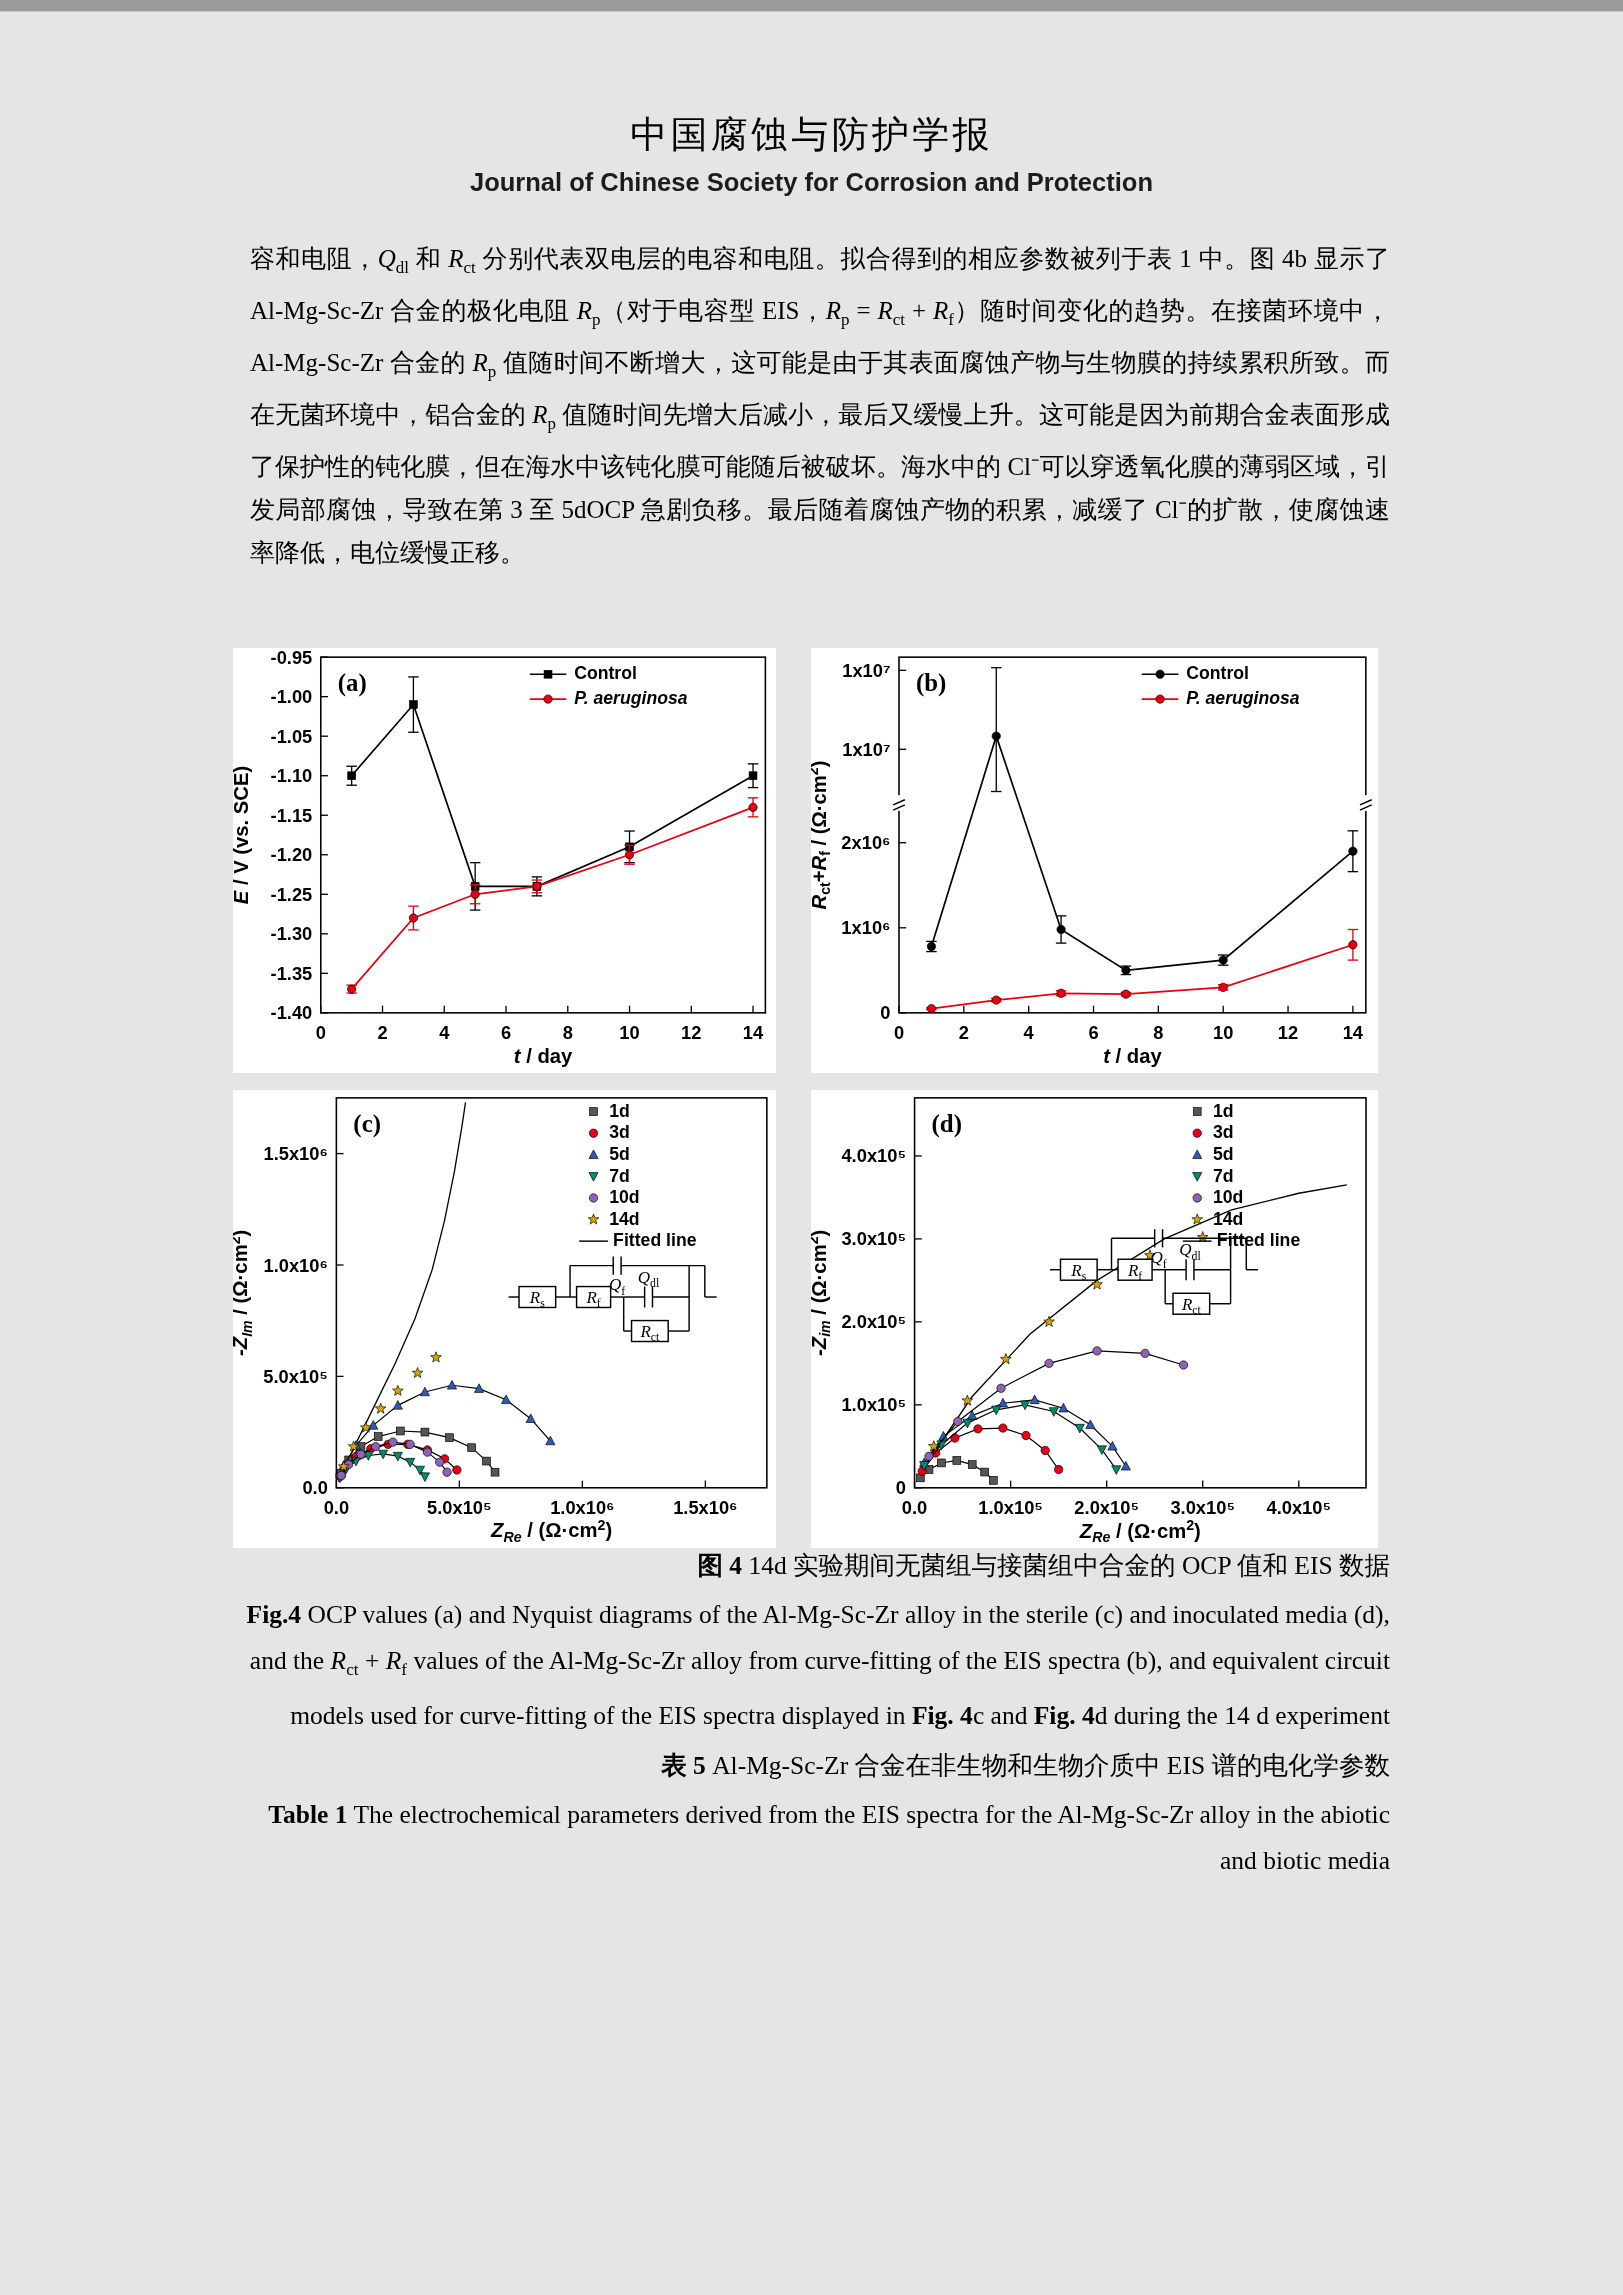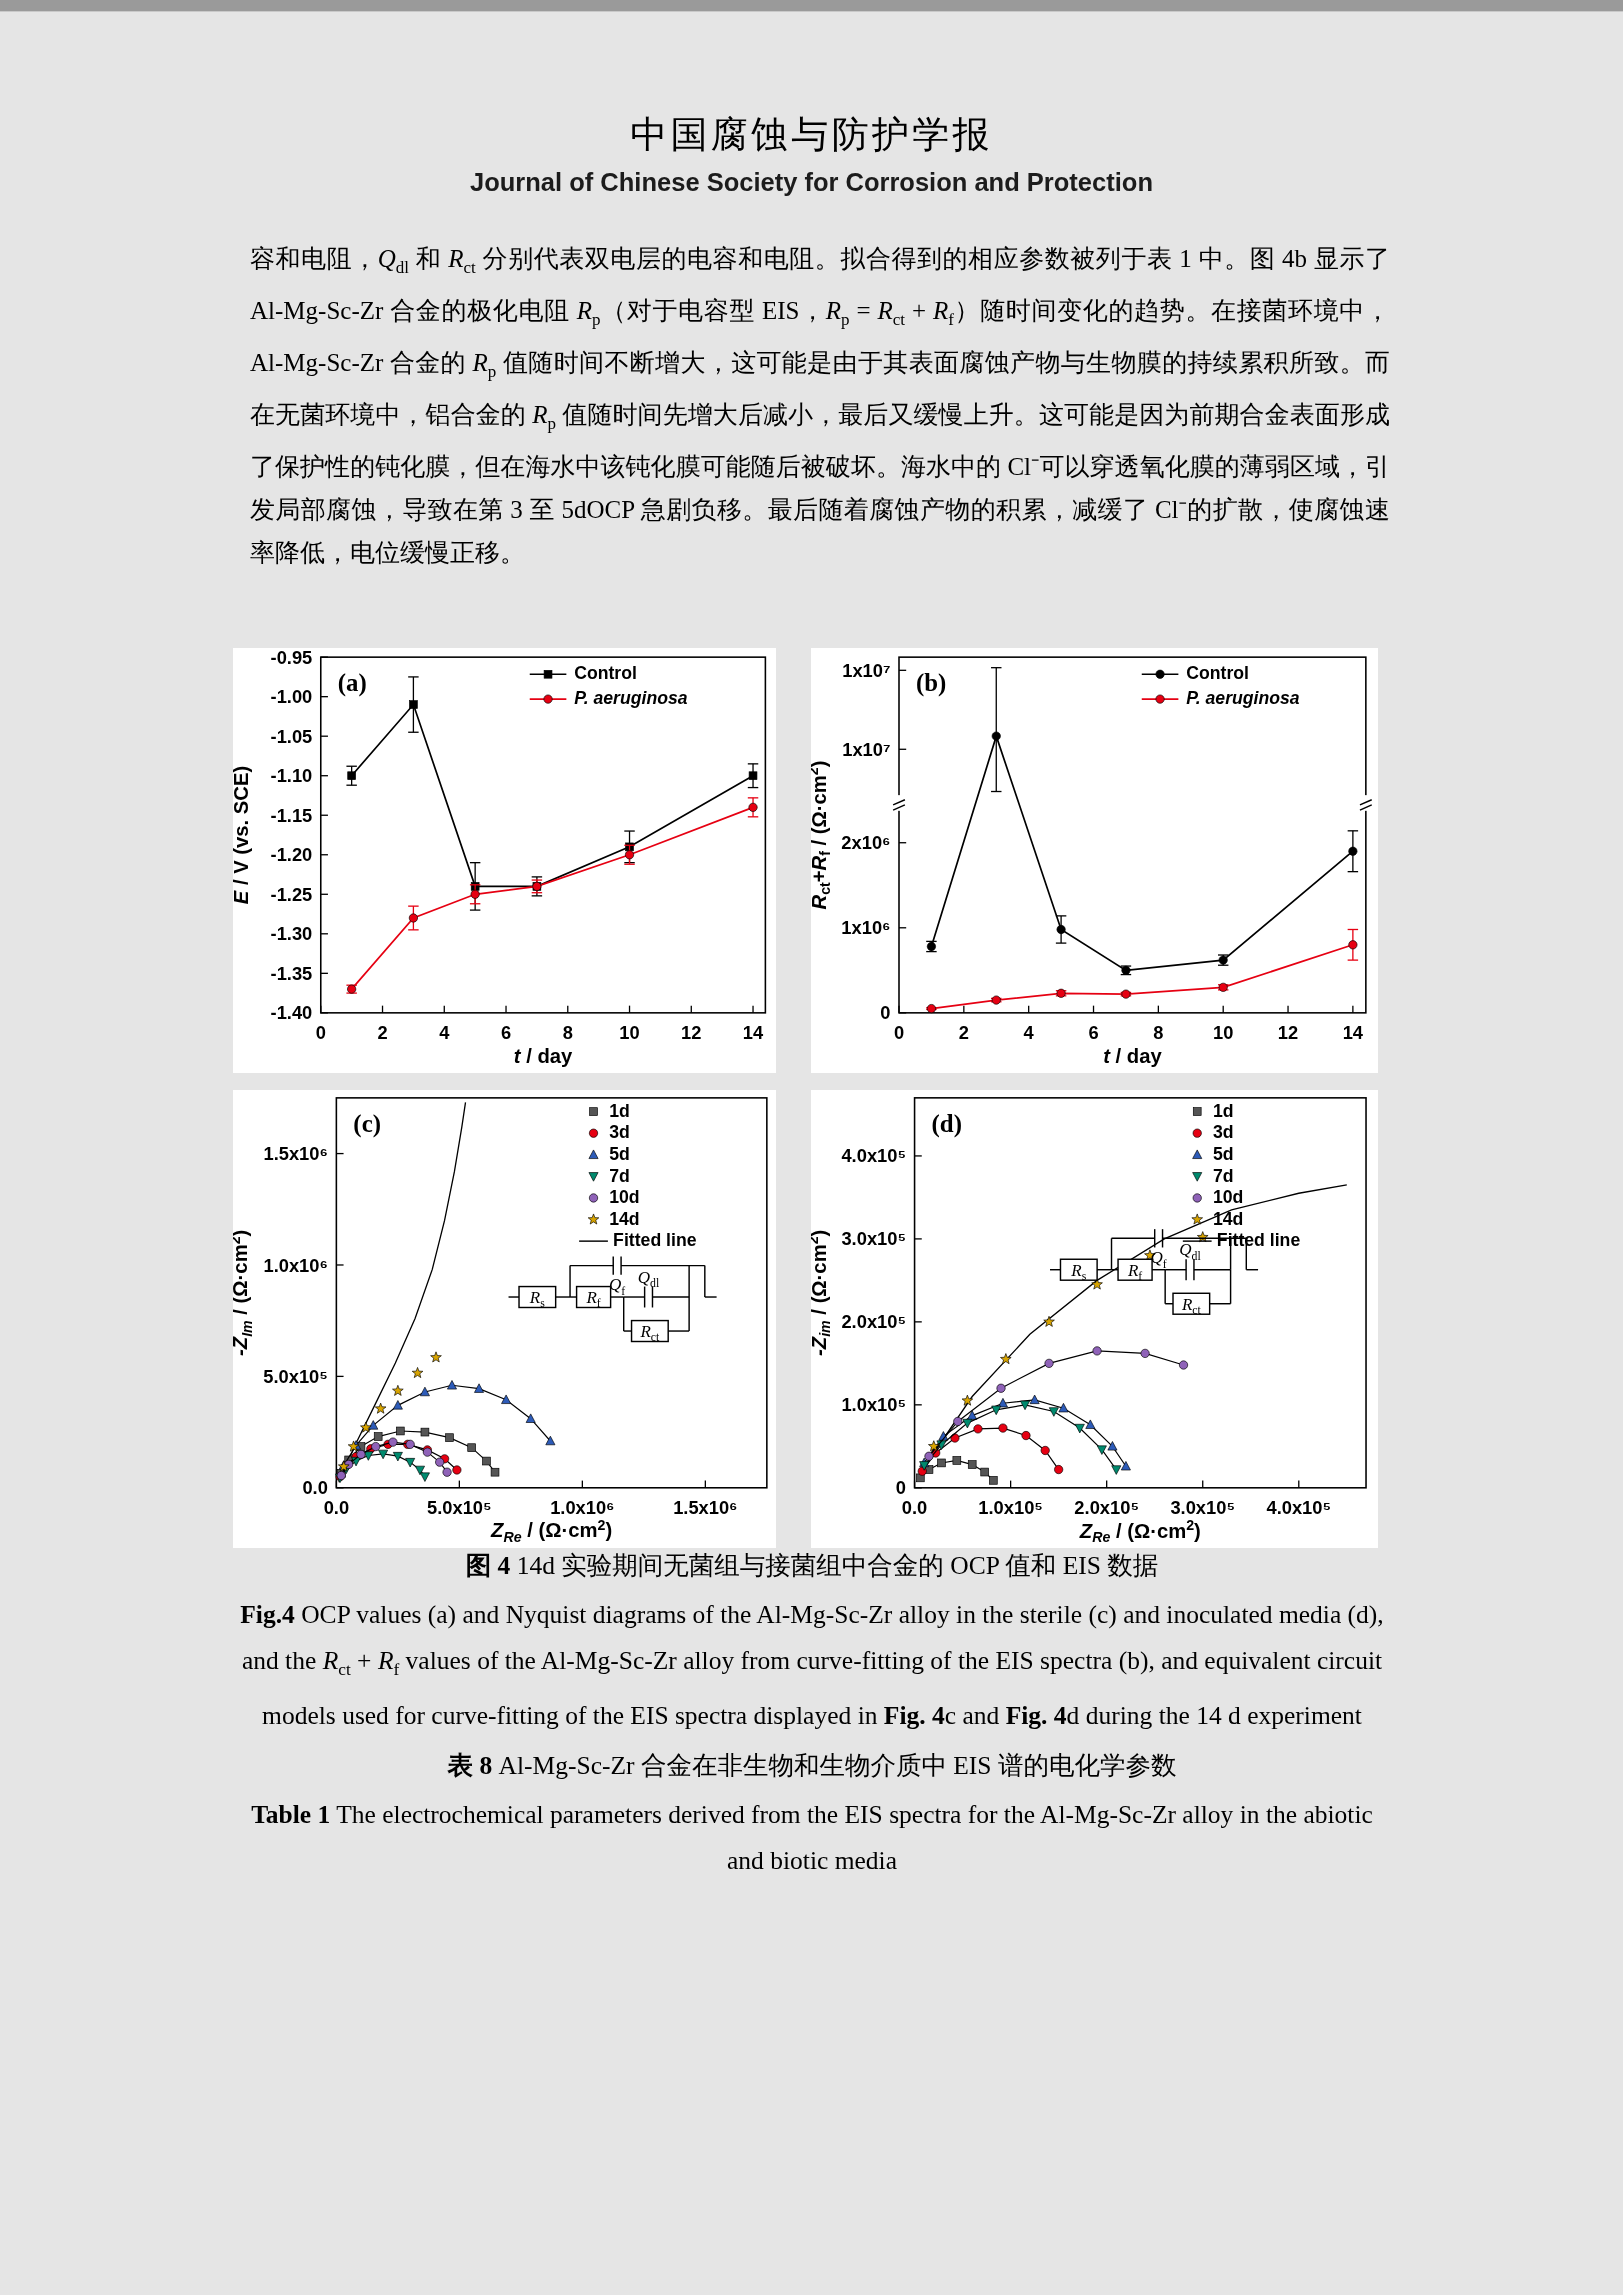--- a/index.html
+++ b/index.html
@@ -15,21 +15,21 @@
              font-size:25px;line-height:43px;text-align:justify;}
   .body-text sub,.captions sub{font-size:0.68em;}
   .chart{position:absolute;background:#fff;}
   .chart svg{display:block;}
   .chart-a{left:233px;top:636px;}
   .chart-b{left:811px;top:636px;}
   .chart-c{left:233px;top:1078px;}
   .chart-d{left:811px;top:1078px;}
   .captions{position:absolute;top:1531px;left:234px;width:1156px;
             text-align:center;font-size:25.5px;line-height:46px;}
-  .captions p{margin:0 0 3.3px 0;}
+  .captions p{margin:0 0 3.3px 0;text-align:right;}
 </style>
 </head>
 <body>
 
 <div class="page">
   <div class="hdr-zh">中国腐蚀与防护学报</div>
   <div class="hdr-en">Journal of Chinese Society for Corrosion and Protection</div>
 
   <div class="body-text">容和电阻，<i>Q</i><sub>dl</sub> 和 <i>R</i><sub>ct</sub> 分别代表双电层的电容和电阻。拟合得到的相应参数被列于表 1 中。图 4b 显示了 Al-Mg-Sc-Zr 合金的极化电阻 <i>R</i><sub>p</sub>（对于电容型 EIS，<i>R</i><sub>p</sub> = <i>R</i><sub>ct</sub> + <i>R</i><sub>f</sub>）随时间变化的趋势。在接菌环境中，Al-Mg-Sc-Zr 合金的 <i>R</i><sub>p</sub> 值随时间不断增大，这可能是由于其表面腐蚀产物与生物膜的持续累积所致。而在无菌环境中，铝合金的 <i>R</i><sub>p</sub> 值随时间先增大后减小，最后又缓慢上升。这可能是因为前期合金表面形成了保护性的钝化膜，但在海水中该钝化膜可能随后被破坏。海水中的 Cl⁻可以穿透氧化膜的薄弱区域，引发局部腐蚀，导致在第 3 至 5dOCP 急剧负移。最后随着腐蚀产物的积累，减缓了 Cl⁻的扩散，使腐蚀速率降低，电位缓慢正移。</div>
 
@@ -487,17 +487,17 @@
           <line x1="276" y1="18" x2="276" y2="66" stroke="#000" stroke-width="2.2"></line>
           <line x1="300" y1="18" x2="300" y2="66" stroke="#000" stroke-width="2.2"></line>
           <line x1="300" y1="66" x2="318" y2="66" stroke="#000" stroke-width="2.2"></line>
         </g>
       </svg>
   </div>
 
   <div class="captions">
     <p><b>图 4</b> 14d 实验期间无菌组与接菌组中合金的 OCP 值和 EIS 数据</p>
     <p><b>Fig.4</b> OCP values (a) and Nyquist diagrams of the Al-Mg-Sc-Zr alloy in the sterile (c) and inoculated media (d), and the <i>R</i><sub>ct</sub> + <i>R</i><sub>f</sub> values of the Al-Mg-Sc-Zr alloy from curve-fitting of the EIS spectra (b), and equivalent circuit models used for curve-fitting of the EIS spectra displayed in <b>Fig. 4</b>c and <b>Fig. 4</b>d during the 14 d experiment</p>
-    <p><b>表 8</b> Al-Mg-Sc-Zr 合金在非生物和生物介质中 EIS 谱的电化学参数</p>
+    <p><b>表 5</b> Al-Mg-Sc-Zr 合金在非生物和生物介质中 EIS 谱的电化学参数</p>
     <p><b>Table 1</b> The electrochemical parameters derived from the EIS spectra for the Al-Mg-Sc-Zr alloy in the abiotic and biotic media</p>
   </div>
 </div>
 
 
 </body></html>

